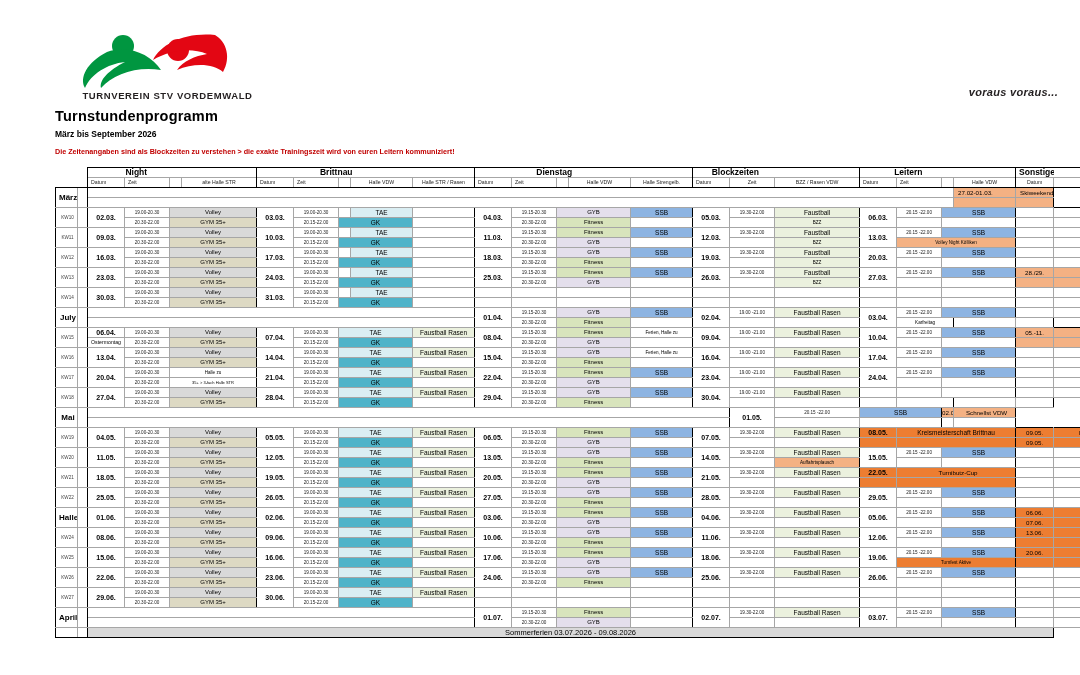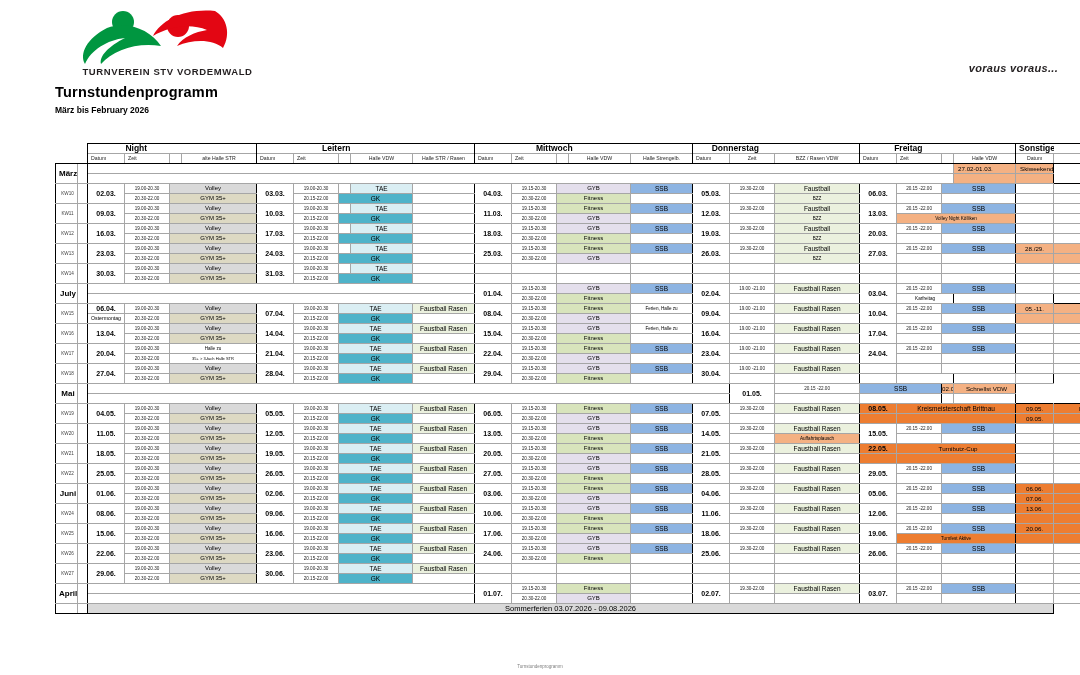--- a/index.html
+++ b/index.html
@@ -3,21 +3,21 @@
 <meta charset="utf-8">
 <style>
   html,body{margin:0;padding:0;}
   body{
     width:1080px;height:675px;
     background:#ffffff;
     font-family:"Liberation Sans", sans-serif;
     overflow:hidden;
     position:relative;
   }
-  .page{position:relative;width:1080px;height:559px;}
+  .page{position:relative;width:1080px;height:559px;margin-top:24px;}
 
   
   .logo-wrap{position:absolute;left:60px;top:6px;width:215px;height:74px;}
   .logo-svg{position:absolute;left:5px;top:0;}
   .logo-text{
     position:absolute;left:0;top:60px;width:215px;text-align:center;
     font-size:9.5px;font-weight:bold;letter-spacing:.6px;color:#231f20;
     font-family:"Liberation Sans", sans-serif;
   }
   .tagline{
@@ -135,21 +135,22 @@
       <circle cx="58" cy="16" r="11" fill="#009640"></circle>
       <circle cx="113" cy="20" r="11" fill="#e30613"></circle>
       <path d="M150 5 C120 2 96 14 88 30 C104 20 126 17 142 24 C130 26 118 31 112 40 C128 33 148 33 158 42 C166 28 162 12 150 5 Z" fill="#e30613"></path>
       <path d="M42 22 C22 32 14 48 20 58 C26 44 42 34 60 32 C44 40 34 50 36 58 C48 44 72 36 96 40 C86 24 62 14 42 22 Z" fill="#009640"></path>
     </svg>
     <div class="logo-text">TURNVEREIN STV VORDEMWALD</div>
   </div>
 
   <div class="tagline">voraus voraus...</div>
   <div class="doc-title">Turnstundenprogramm</div>
-  <div class="doc-sub">März bis February 2026</div>
+  <div class="doc-sub">März bis September 2026</div>
+  <div class="doc-note">Die Zeitenangaben sind als Blockzeiten zu verstehen &gt; die exakte Trainingszeit wird von euren Leitern kommuniziert!</div>
 
   <table class="sched">
     <colgroup>
       <col style="width:22px">
         <col style="width:10px">
 
       <col style="width:37px">
         <col style="width:45px">
         <col style="width:12px">
         <col style="width:75px">
@@ -178,27 +179,27 @@
       <col style="width:38px">
         <col style="width:110px">
     </colgroup>
 
     <tbody>
         <tr>
       <td class="corner"></td>
       <td class="corner"></td>
       <td class="dayhead" colspan="3">Night</td>
       <td class="dayhead-end"></td>
-      <td class="dayhead" colspan="4">Leitern</td>
+      <td class="dayhead" colspan="4">Brittnau</td>
       <td class="dayhead-end"></td>
-      <td class="dayhead" colspan="4">Mittwoch</td>
+      <td class="dayhead" colspan="4">Dienstag</td>
       <td class="dayhead-end"></td>
-      <td class="dayhead" colspan="2">Donnerstag</td>
+      <td class="dayhead" colspan="2">Blockzeiten</td>
       <td class="dayhead-end"></td>
-      <td class="dayhead" colspan="3">Freitag</td>
+      <td class="dayhead" colspan="3">Leitern</td>
       <td class="dayhead-end"></td>
       <td class="dayhead">Sonstiges</td>
       <td class="dayhead-end"></td>
     </tr>
 
     <tr>
       <td class="corner-l"></td>
       <td class="corner-l"></td>
 
       <td class="subhead lft gl">Datum</td>
@@ -811,21 +812,21 @@
       <td class="gr"></td>
       <td></td>
       <td class="gr"></td>
       <td></td>
       <td colspan="2" style="border-right:1.4px solid #000"></td>
       <td class="gl"></td>
       <td class="gr"></td>
     </tr>
 
     <tr>
-      <td class="month rowtop" rowspan="2">Juni</td>
+      <td class="month rowtop" rowspan="2">Halle</td>
       <td class="spacer-col rowtop" rowspan="2"></td>
       <td class="date rowtop gl" rowspan="2">01.06.</td>
       <td class="time rowtop">19.00-20.30</td>
       <td class="c-volley rowtop" colspan="2" style="border-right:1.4px solid #000">Volley</td>
       <td class="date rowtop gl" rowspan="2">02.06.</td>
       <td class="time rowtop">19.00-20.30</td>
       <td class="c-tae rowtop act" colspan="2">TAE</td>
       <td class="c-fbr rowtop gr act">Faustball Rasen</td>
       <td class="date rowtop gl" rowspan="2">03.06.</td>
       <td class="time rowtop">19.15-20.30</td>

